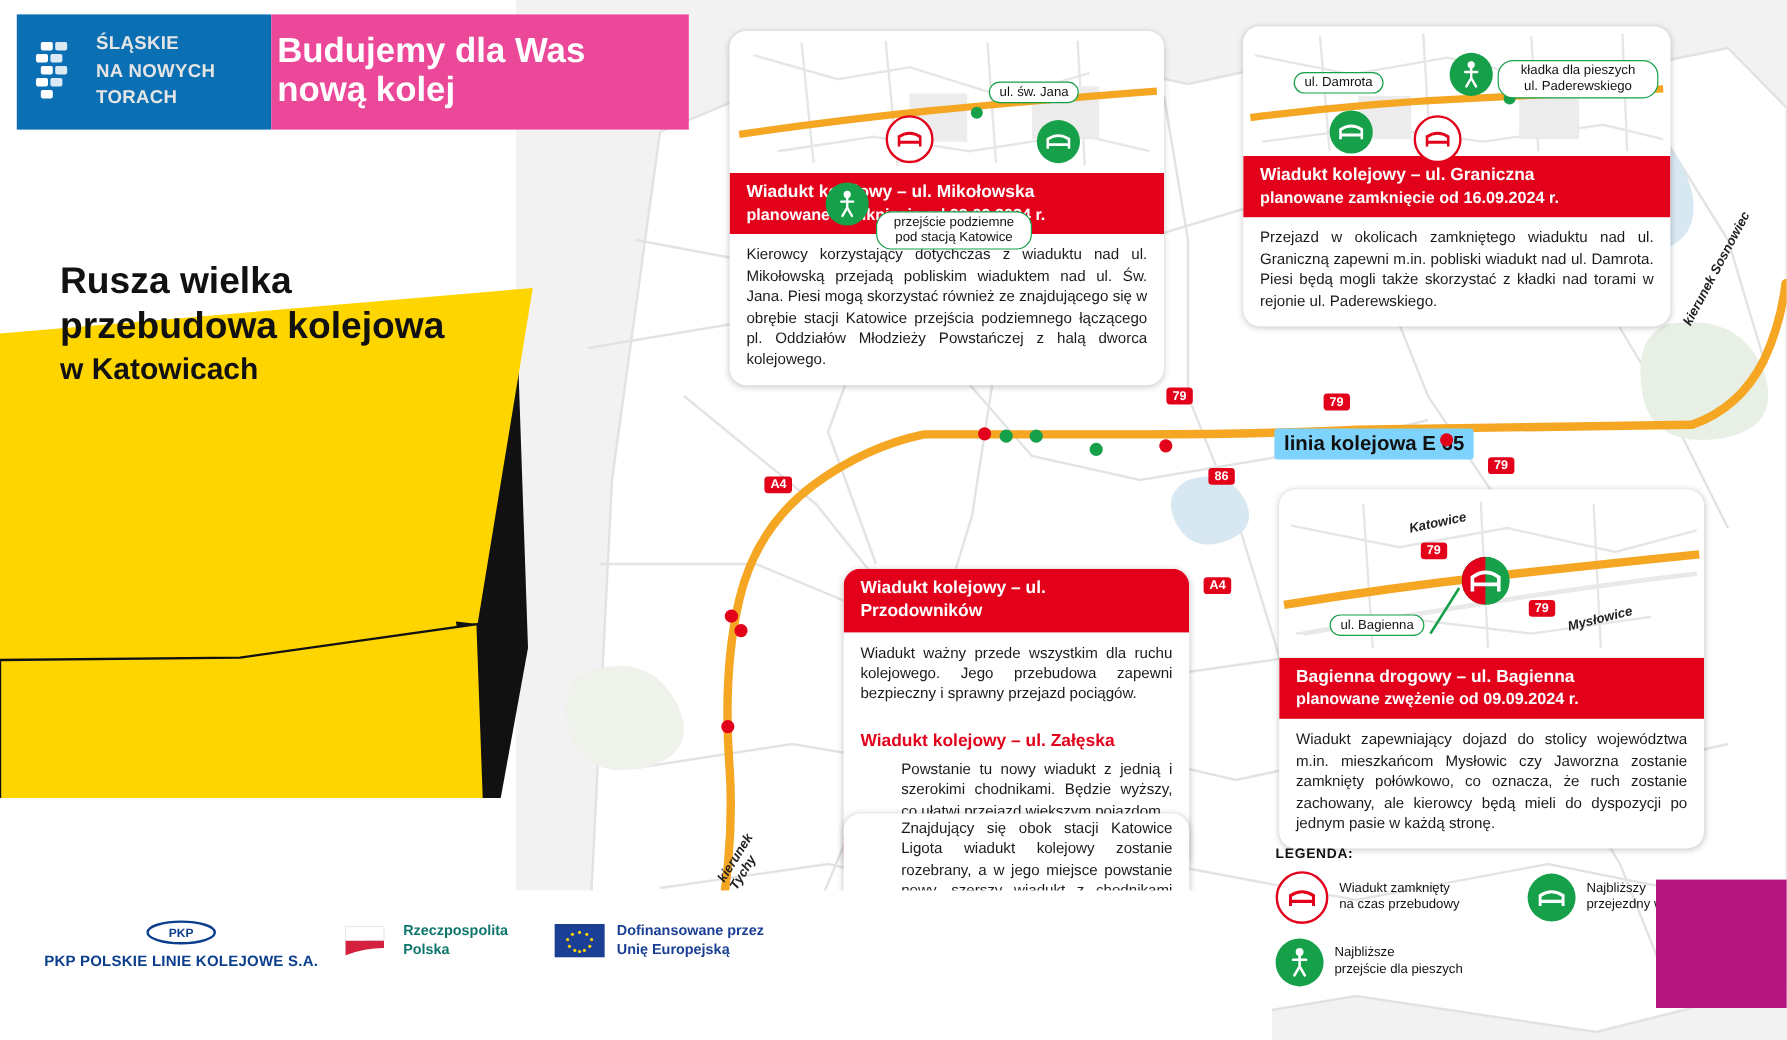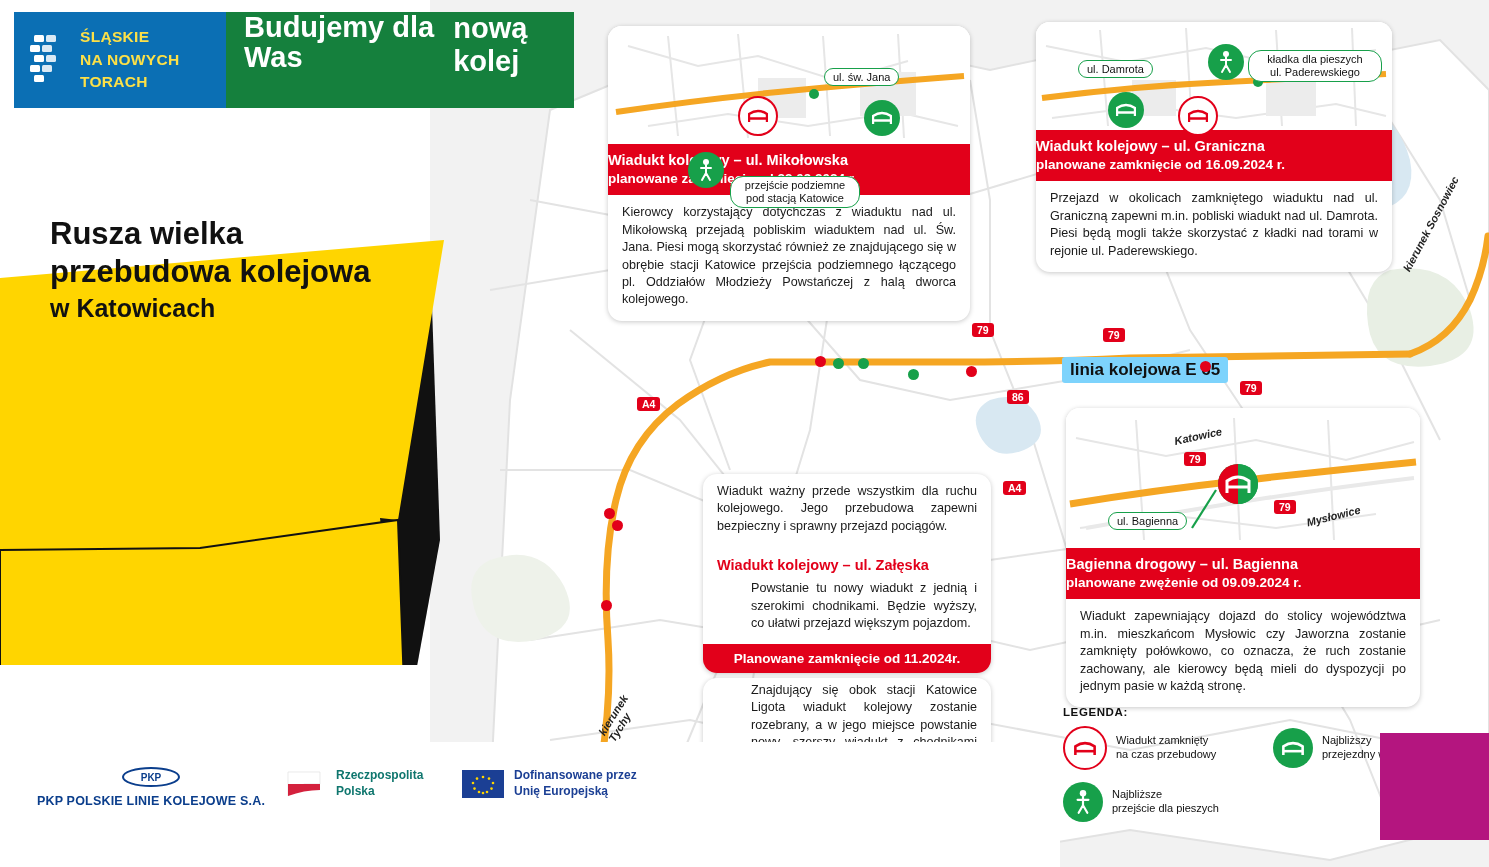--- a/index.html
+++ b/index.html
@@ -14,34 +14,34 @@
   .root{position:absolute;left:0;top:0;width:1489px;height:867px;background:#ffffff;}
 
   
   .map-bg{position:absolute;left:430px;top:0;width:1059px;height:867px;background:#f2f2f2;}
   .map-bg svg{display:block;}
 
   
   .logo-block{position:absolute;left:14px;top:12px;width:560px;height:96px;display:flex;}
   .logo-blue{width:212px;height:96px;background:#0b6fb4;display:flex;align-items:center;padding-left:14px;box-sizing:border-box;}
   .logo-mark{width:42px;height:58px;margin-right:10px;flex:0 0 auto;}
-  .logo-text{color:#fde047;font-weight:bold;font-size:15.5px;line-height:1.45;letter-spacing:.3px;}
-  .logo-orange{flex:1;background:#15803d;display:flex;justify-content:center;padding-left:18px;box-sizing:border-box;}
+  .logo-text{color:#e5e5e5;font-weight:bold;font-size:15.5px;line-height:1.45;letter-spacing:.3px;}
+  .logo-orange{flex:1;background:#ec4899;display:flex;flex-direction:column;justify-content:center;padding-left:5px;box-sizing:border-box;}
   .logo-orange .l1{color:#ffffff;font-weight:bold;font-size:29px;line-height:1.05;}
   .logo-orange .l2{color:#ffffff;font-weight:bold;font-size:29px;line-height:1.15;}
 
   
   .yellow-shape{position:absolute;left:0px;top:120px;width:470px;height:545px;}
   .yellow-text-top{position:absolute;left:50px;top:215px;width:380px;font-weight:bold;font-size:31px;line-height:1.22;color:#111;}
   .yellow-text-top .sub{font-size:25px;display:block;margin-top:2px;}
   .yellow-text-bottom{position:absolute;left:50px;top:445px;width:390px;font-weight:bold;font-size:27px;line-height:1.33;color:#111;}
 
   
   .card{position:absolute;background:#ffffff;border-radius:14px;box-shadow:0 1px 5px rgba(0,0,0,.22);overflow:hidden;}
-  .card .red-band{background:#e2001a;color:#fff;padding:7px 14px 8px 0;font-weight:bold;font-size:14.5px;line-height:1.3;}
+  .card .red-band{background:#e2001a;color:#fff;padding:7px 14px 8px 14px;font-weight:bold;font-size:14.5px;line-height:1.3;}
   .card .red-band .sub{font-size:13.5px;display:block;}
   .card .body{padding:9px 14px 12px 14px;font-size:12.6px;line-height:1.38;text-align:justify;color:#1a1a1a;}
   .card .mini-map{position:relative;height:118px;background:#ffffff;}
 
   
   .mm-label{position:absolute;background:#ffffff;border:1.6px solid #17a04a;border-radius:13px;font-size:11px;padding:2px 8px;white-space:nowrap;color:#111;}
   .mm-label.two{white-space:normal;text-align:center;line-height:1.2;}
   .mm-chip{position:absolute;width:36px;height:36px;border-radius:50%;display:flex;align-items:center;justify-content:center;}
   .mm-chip.green{background:#17a04a;}
   .mm-chip.white-red{background:#ffffff;border:2.5px solid #e2001a;}
@@ -276,20 +276,23 @@
       </div>
     </div>
     <div class="red-band">
       <span>Wiadukt kolejowy – ul. Graniczna</span>
       <span class="sub">planowane zamknięcie od 16.09.2024 r.</span>
     </div>
     <div class="body">Przejazd w okolicach zamkniętego wiaduktu nad ul. Graniczną zapewni m.in. pobliski wiadukt nad ul. Damrota. Piesi będą mogli także skorzystać z kładki nad torami w rejonie ul. Paderewskiego.</div>
   </div>
 
   <div class="card" style="left:703px;top:474px;width:288px;">
+    <div class="red-band">
+      <span>Wiadukt kolejowy – ul. Przodowników</span>
+    </div>
     <div class="body">Wiadukt ważny przede wszystkim dla ruchu kolejowego. Jego przebudowa zapewni bezpieczny i sprawny przejazd pociągów.</div>
     <div class="red-title">Wiadukt kolejowy – ul. Załęska</div>
     <div class="body tight">Powstanie tu nowy wiadukt z jednią i szerokimi chodnikami. Będzie wyższy, co ułatwi przejazd większym pojazdom.</div>
     <div class="redbar-bottom">Planowane zamknięcie od 11.2024r.</div>
   </div>
 
   <div class="card" style="left:703px;top:678px;width:288px;">
     <div class="body tight">Znajdujący się obok stacji Katowice Ligota wiadukt kolejowy zostanie rozebrany, a w jego miejsce powstanie nowy, szerszy wiadukt z chodnikami oraz ścieżką rowerową.</div>
     <div class="redbar-bottom">Planowane zamknięcie od 30.09.2024r.</div>
   </div>

